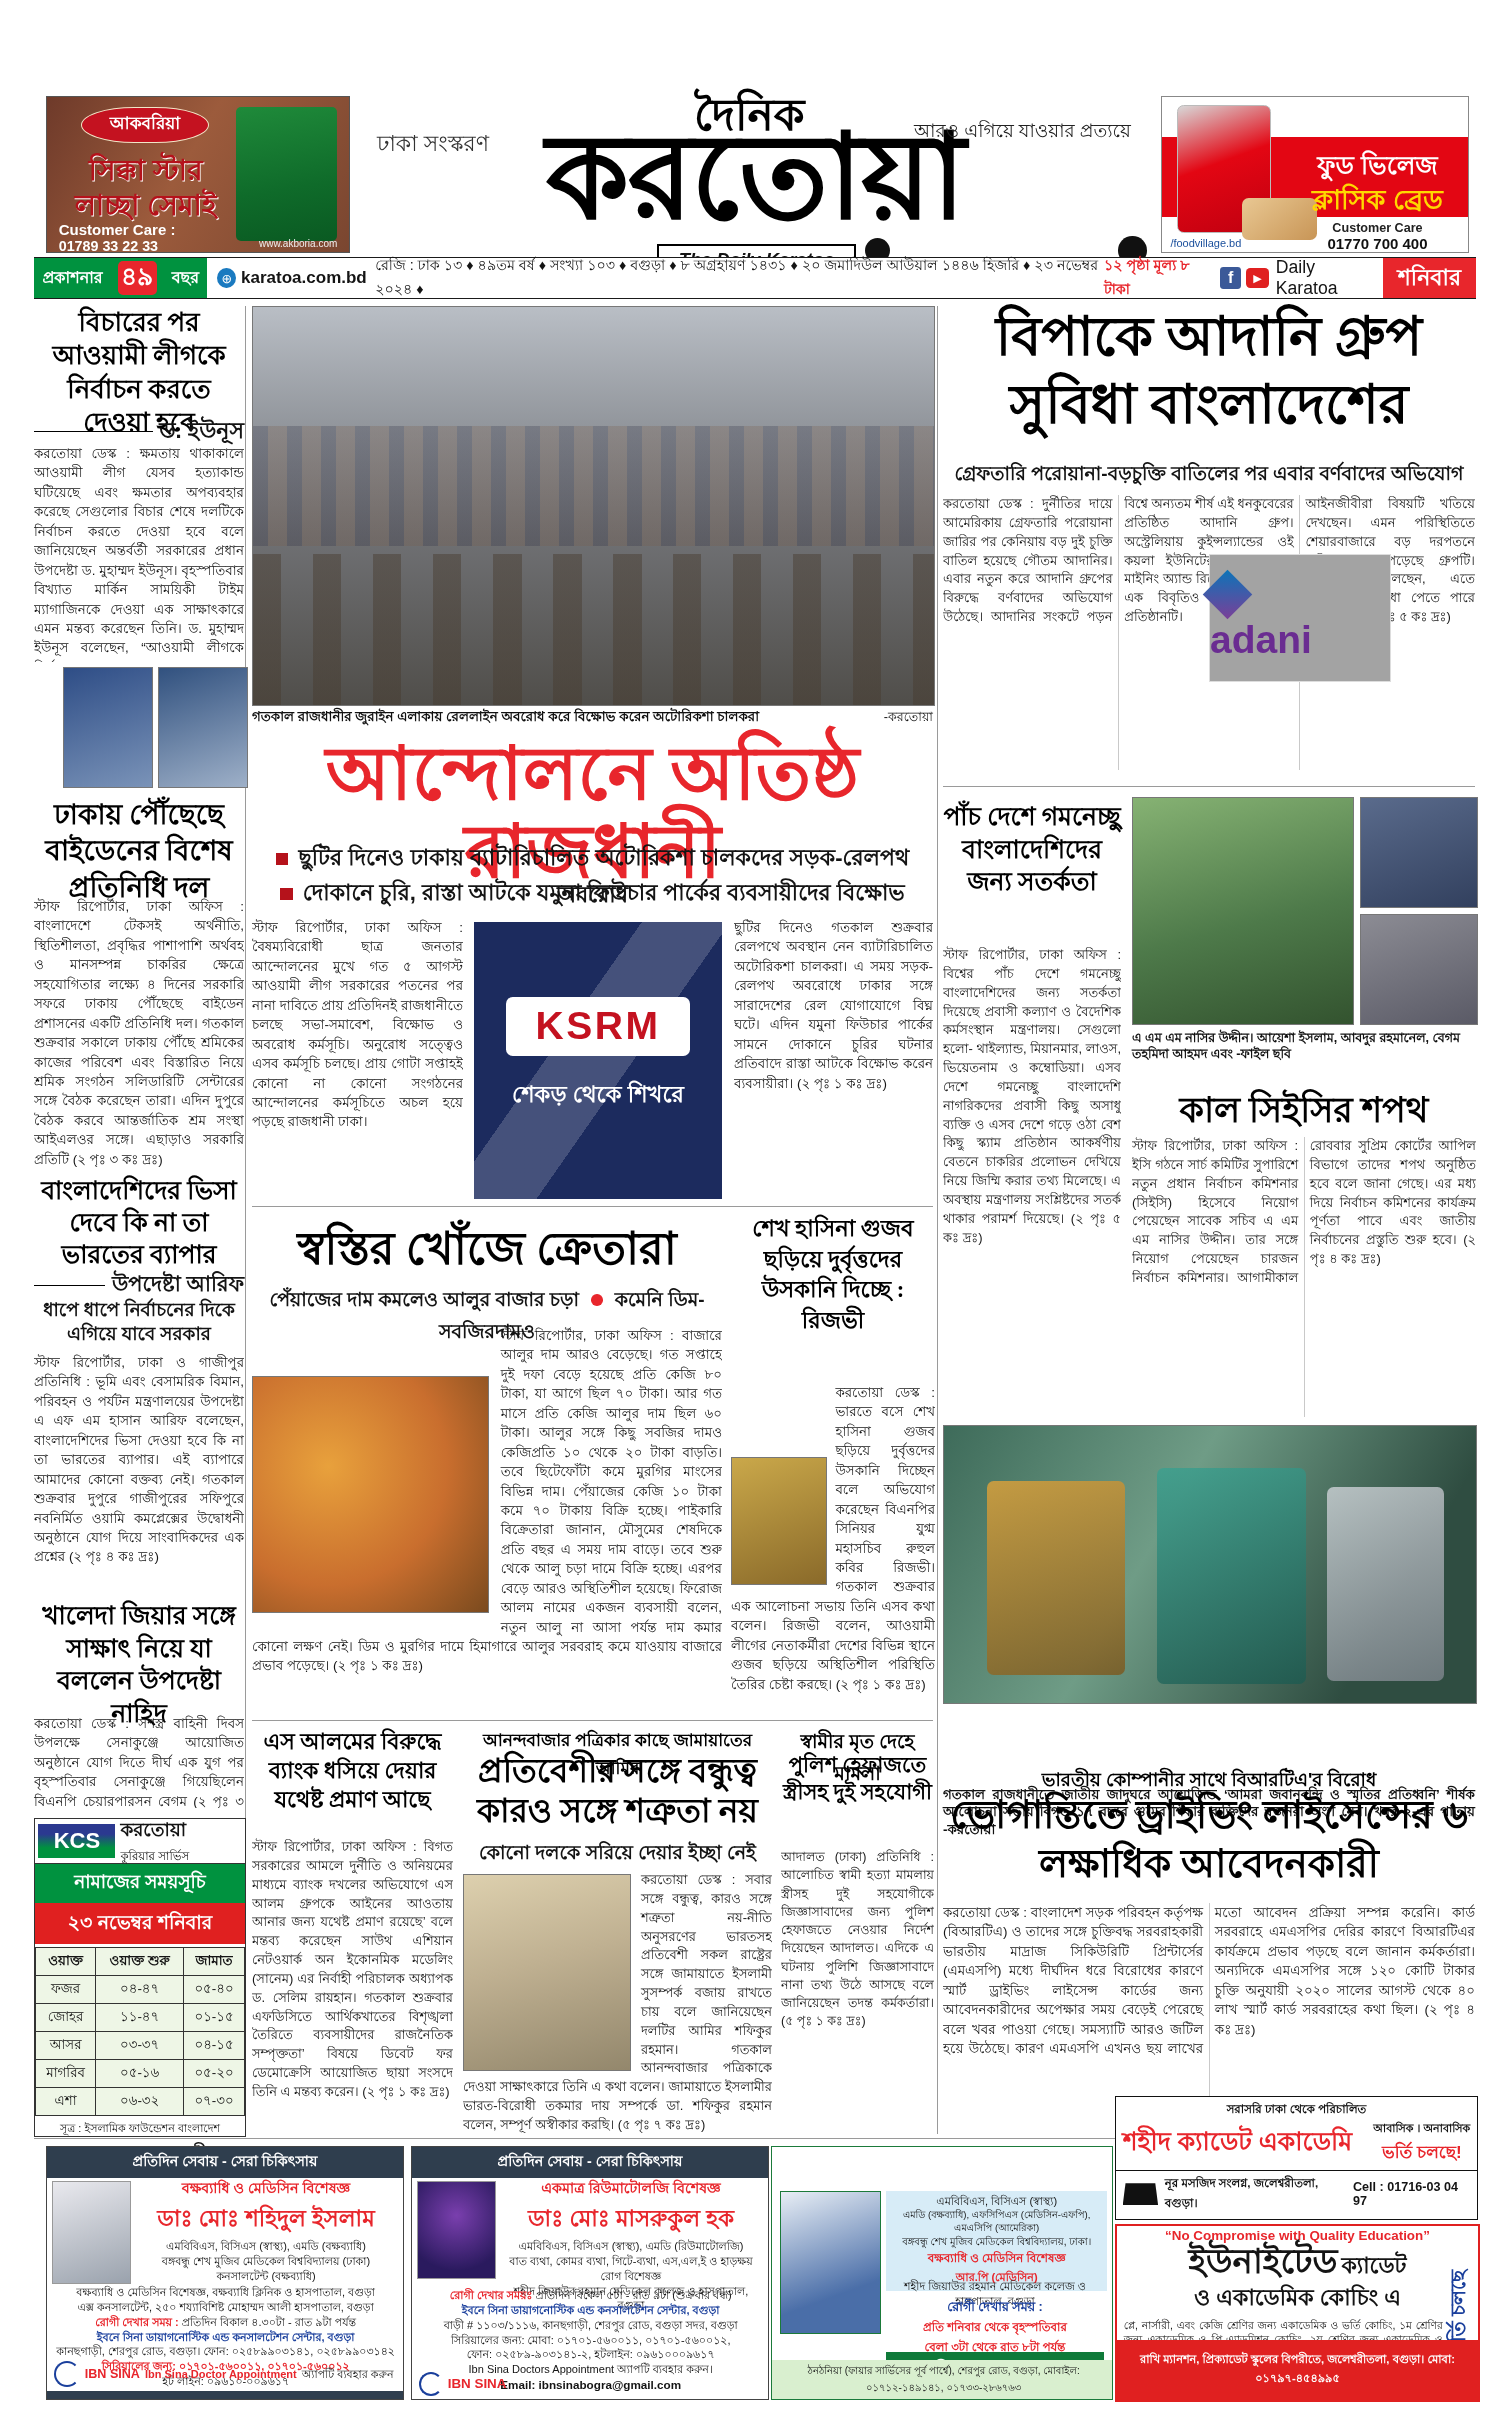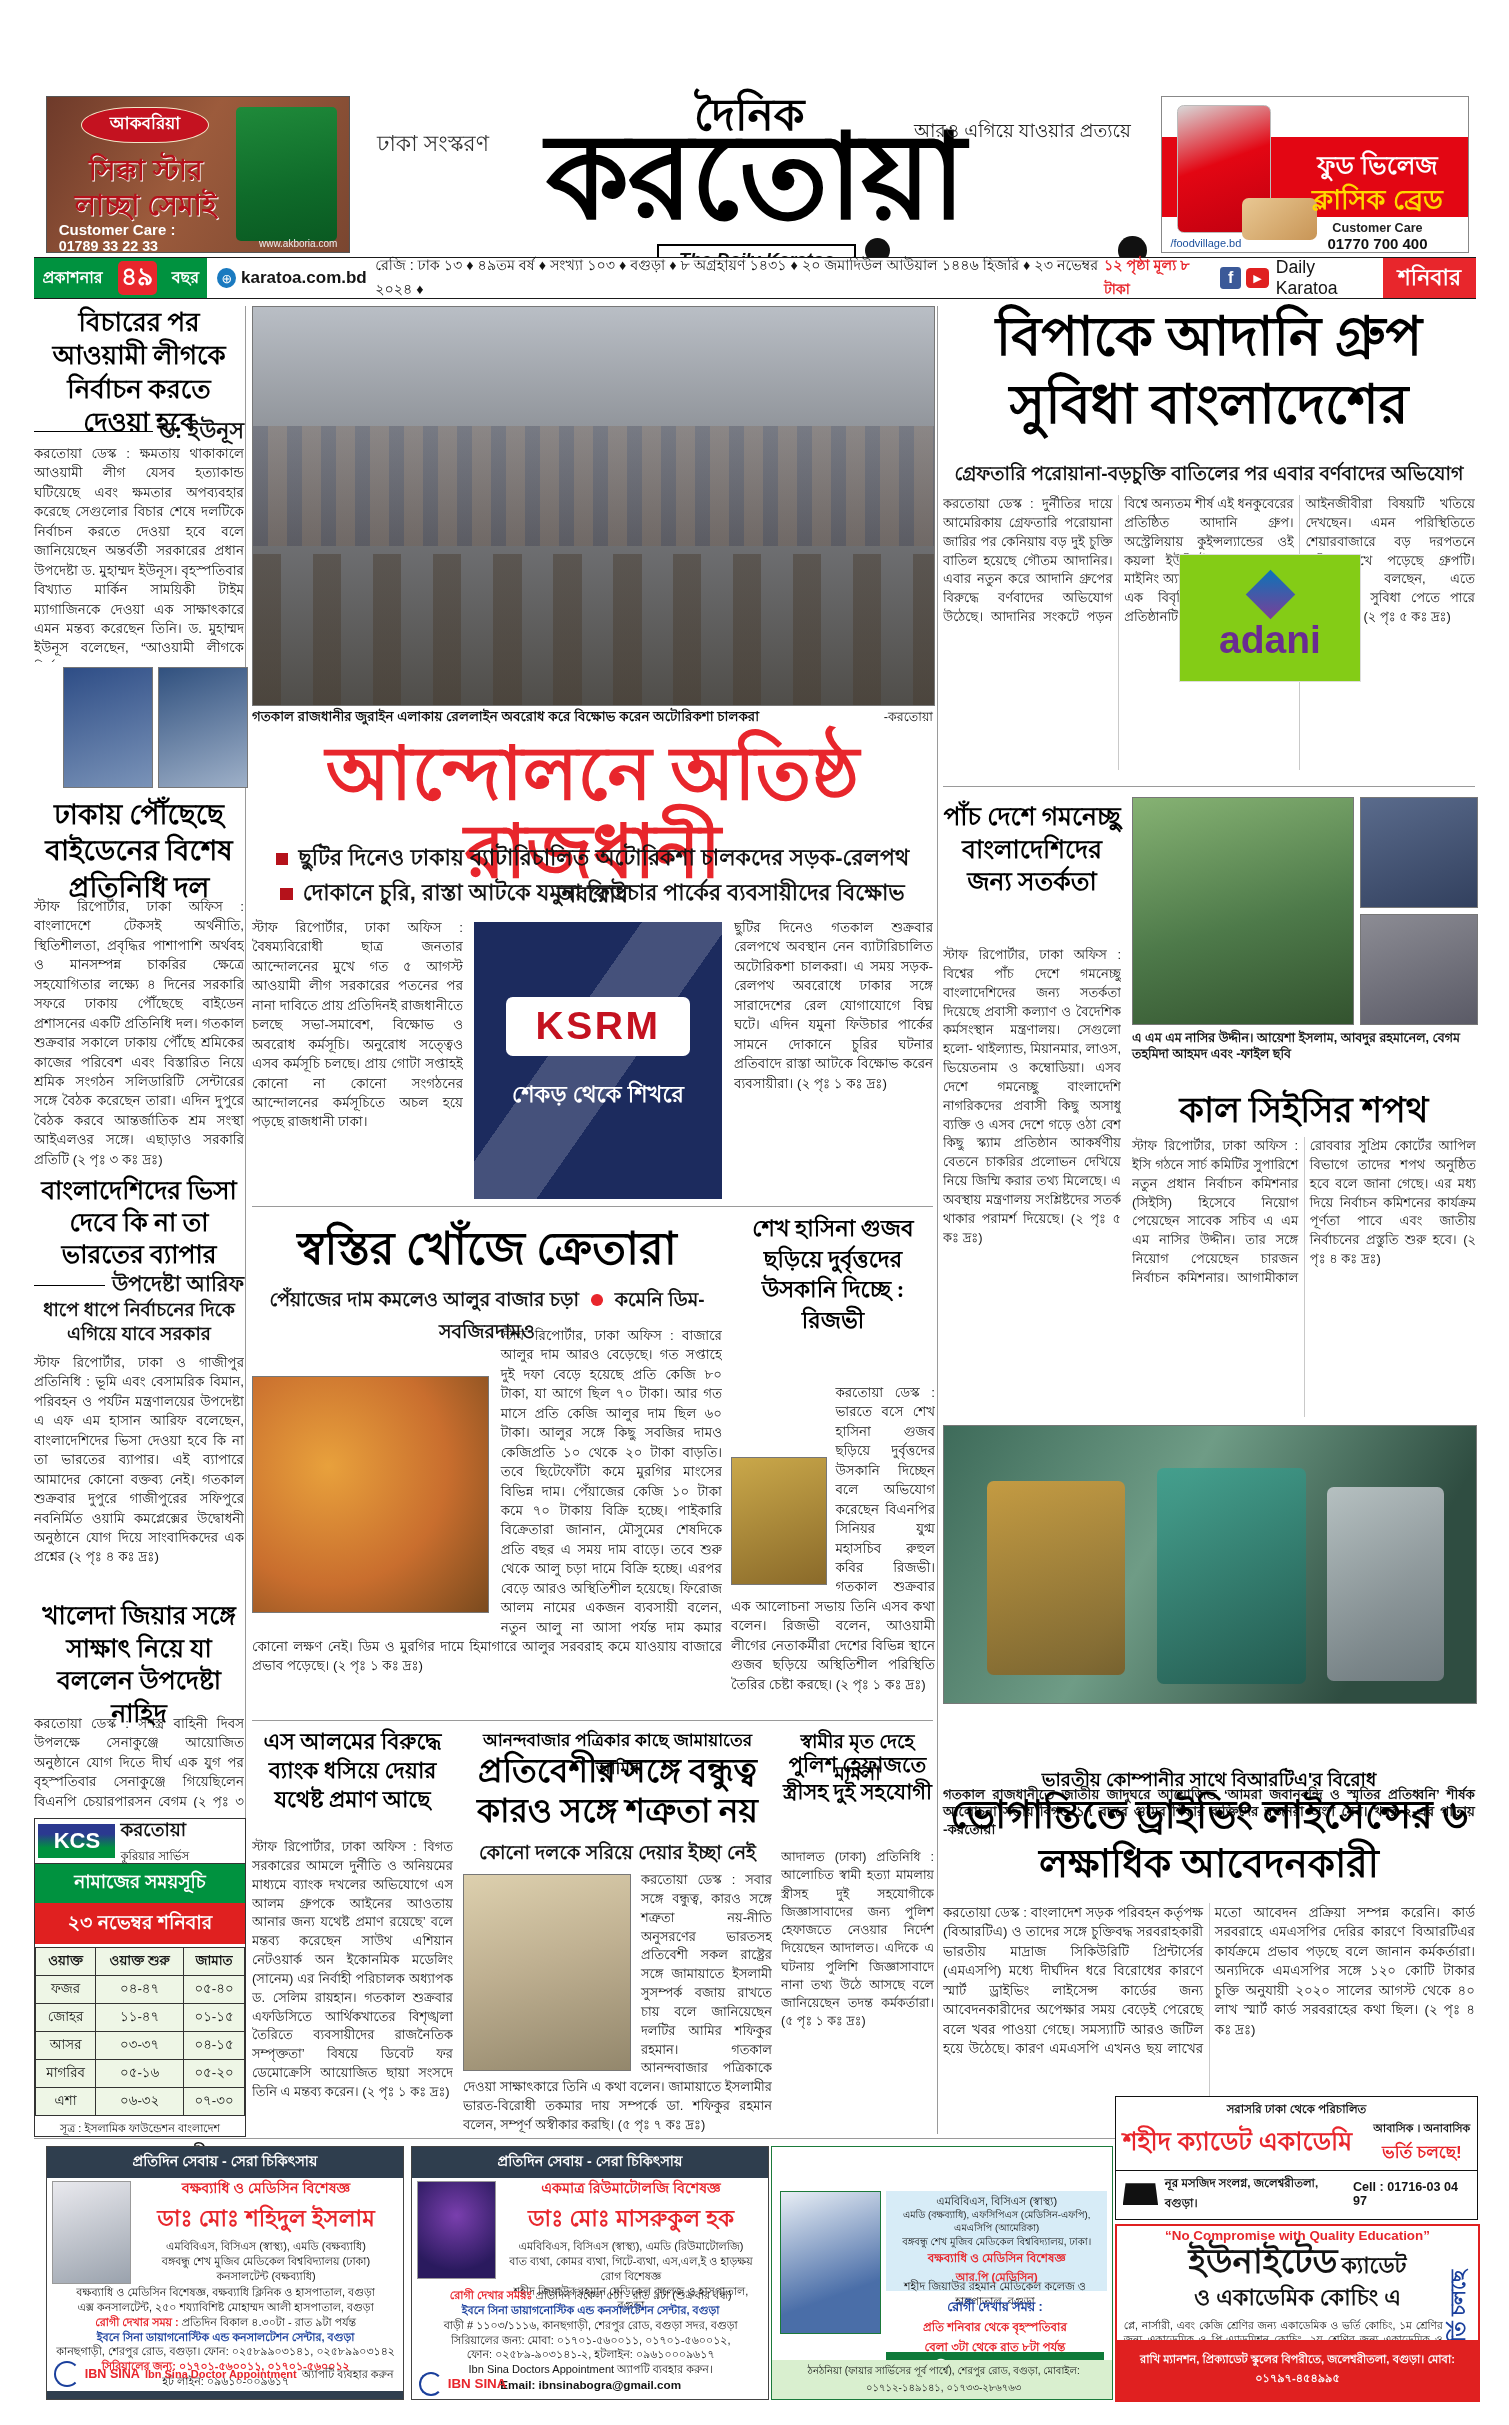--- a/index.html
+++ b/index.html
@@ -216,21 +216,21 @@
   </div>
 
   <div class="abs kicker" style="left:781px;top:1727px;width:153px;font-size:19px">স্বামীর মৃত দেহে মামলা</div>
   <div class="abs hl" style="left:781px;top:1752px;width:153px;font-size:21px;line-height:1.3">পুলিশ হেফাজতে স্ত্রীসহ দুই সহযোগী</div>
   <div class="abs bd" style="left:781px;top:1848px;width:153px;height:285px;overflow:hidden;font-size:12.6px">আদালত (ঢাকা) প্রতিনিধি : আলোচিত স্বামী হত্যা মামলায় স্ত্রীসহ দুই সহযোগীকে জিজ্ঞাসাবাদের জন্য পুলিশ হেফাজতে নেওয়ার নির্দেশ দিয়েছেন আদালত। এদিকে এ ঘটনায় পুলিশি জিজ্ঞাসাবাদে নানা তথ্য উঠে আসছে বলে জানিয়েছেন তদন্ত কর্মকর্তারা। (৫ পৃঃ ১ কঃ দ্রঃ)</div>
 
   <div class="abs hl" style="left:943px;top:304px;width:532px;font-size:54px;font-weight:900;line-height:1.25">বিপাকে আদানি গ্রুপ সুবিধা বাংলাদেশের</div>
   <div class="abs c b" style="left:943px;top:459px;width:532px;font-size:19px">গ্রেফতারি পরোয়ানা-বড়চুক্তি বাতিলের পর এবার বর্ণবাদের অভিযোগ</div>
   <div class="abs" style="left:943px;top:495px;width:532px;height:275px;overflow:hidden">
     <div class="bd cols3" style="font-size:13px;height:100%">করতোয়া ডেস্ক : দুর্নীতির দায়ে আমেরিকায় গ্রেফতারি পরোয়ানা জারির পর কেনিয়ায় বড় দুই চুক্তি বাতিল হয়েছে গৌতম আদানির। এবার নতুন করে আদানি গ্রুপের বিরুদ্ধে বর্ণবাদের অভিযোগ উঠেছে। আদানির সংকটে পড়ন বিশ্বে অন্যতম শীর্ষ এই ধনকুবেরের প্রতিষ্ঠিত আদানি গ্রুপ। অস্ট্রেলিয়ায় কুইন্সল্যান্ডের ওই কয়লা ইউনিটের নাম ব্র্যাভাস মাইনিং অ্যান্ড রিসোর্সেস। এ নিয়ে এক বিবৃতিও প্রকাশ করেছে প্রতিষ্ঠানটি। আমাদের আইনজীবীরা বিষয়টি খতিয়ে দেখছেন। এমন পরিস্থিতিতে শেয়ারবাজারে বড় দরপতনে ক্ষতির মুখে পড়েছে গ্রুপটি। বিশেষজ্ঞরা বলছেন, এতে প্রকারান্তরে সুবিধা পেতে পারে বাংলাদেশ। (২ পৃঃ ৫ কঃ দ্রঃ)</div>
-    <div class="abs" style="left:236px;top:59px;width:180px;height:126px;background:#84cc16;border:0.8px solid #ddd;display:flex;flex-direction:column;align-items:center;justify-content:center">
+    <div class="abs" style="left:266px;top:59px;width:180px;height:126px;background:#a3a3a3;border:0.8px solid #ddd;display:flex;flex-direction:column;justify-content:center">
       <div style="width:35px;height:35px;background:linear-gradient(135deg,#0b74b8,#7b3f98);transform:rotate(45deg);margin-bottom:8.4px"></div>
       <div class="b" style="font-size:39px;color:#6a2c91;line-height:1">adani</div>
     </div>
   </div>
   <div class="hline" style="left:943px;top:786px;width:532px"></div>
 
   <div class="abs hl" style="left:943px;top:801px;width:178px;font-size:25px;line-height:1.3">পাঁচ দেশে গমনেচ্ছু বাংলাদেশিদের জন্য সতর্কতা</div>
   <div class="abs bd" style="left:943px;top:946px;width:178px;height:471px;overflow:hidden;font-size:13px">স্টাফ রিপোর্টার, ঢাকা অফিস : বিশ্বের পাঁচ দেশে গমনেচ্ছু বাংলাদেশিদের জন্য সতর্কতা দিয়েছে প্রবাসী কল্যাণ ও বৈদেশিক কর্মসংস্থান মন্ত্রণালয়। সেগুলো হলো- থাইল্যান্ড, মিয়ানমার, লাওস, ভিয়েতনাম ও কম্বোডিয়া। এসব দেশে গমনেচ্ছু বাংলাদেশি নাগরিকদের প্রবাসী কিছু অসাধু ব্যক্তি ও এসব দেশে গড়ে ওঠা বেশ কিছু স্ক্যাম প্রতিষ্ঠান আকর্ষণীয় বেতনে চাকরির প্রলোভন দেখিয়ে নিয়ে জিম্মি করার তথ্য মিলেছে। এ অবস্থায় মন্ত্রণালয় সংশ্লিষ্টদের সতর্ক থাকার পরামর্শ দিয়েছে। (২ পৃঃ ৫ কঃ দ্রঃ)</div>
   <div class="ph" style="left:1132px;top:797px;width:220px;height:226px;background:linear-gradient(165deg,#86b273,#4e7a4a 55%,#33532f)"></div>
   <div class="ph" style="left:1360px;top:797px;width:116px;height:109px;background:linear-gradient(160deg,#5a6b8c,#32405e)"></div>

